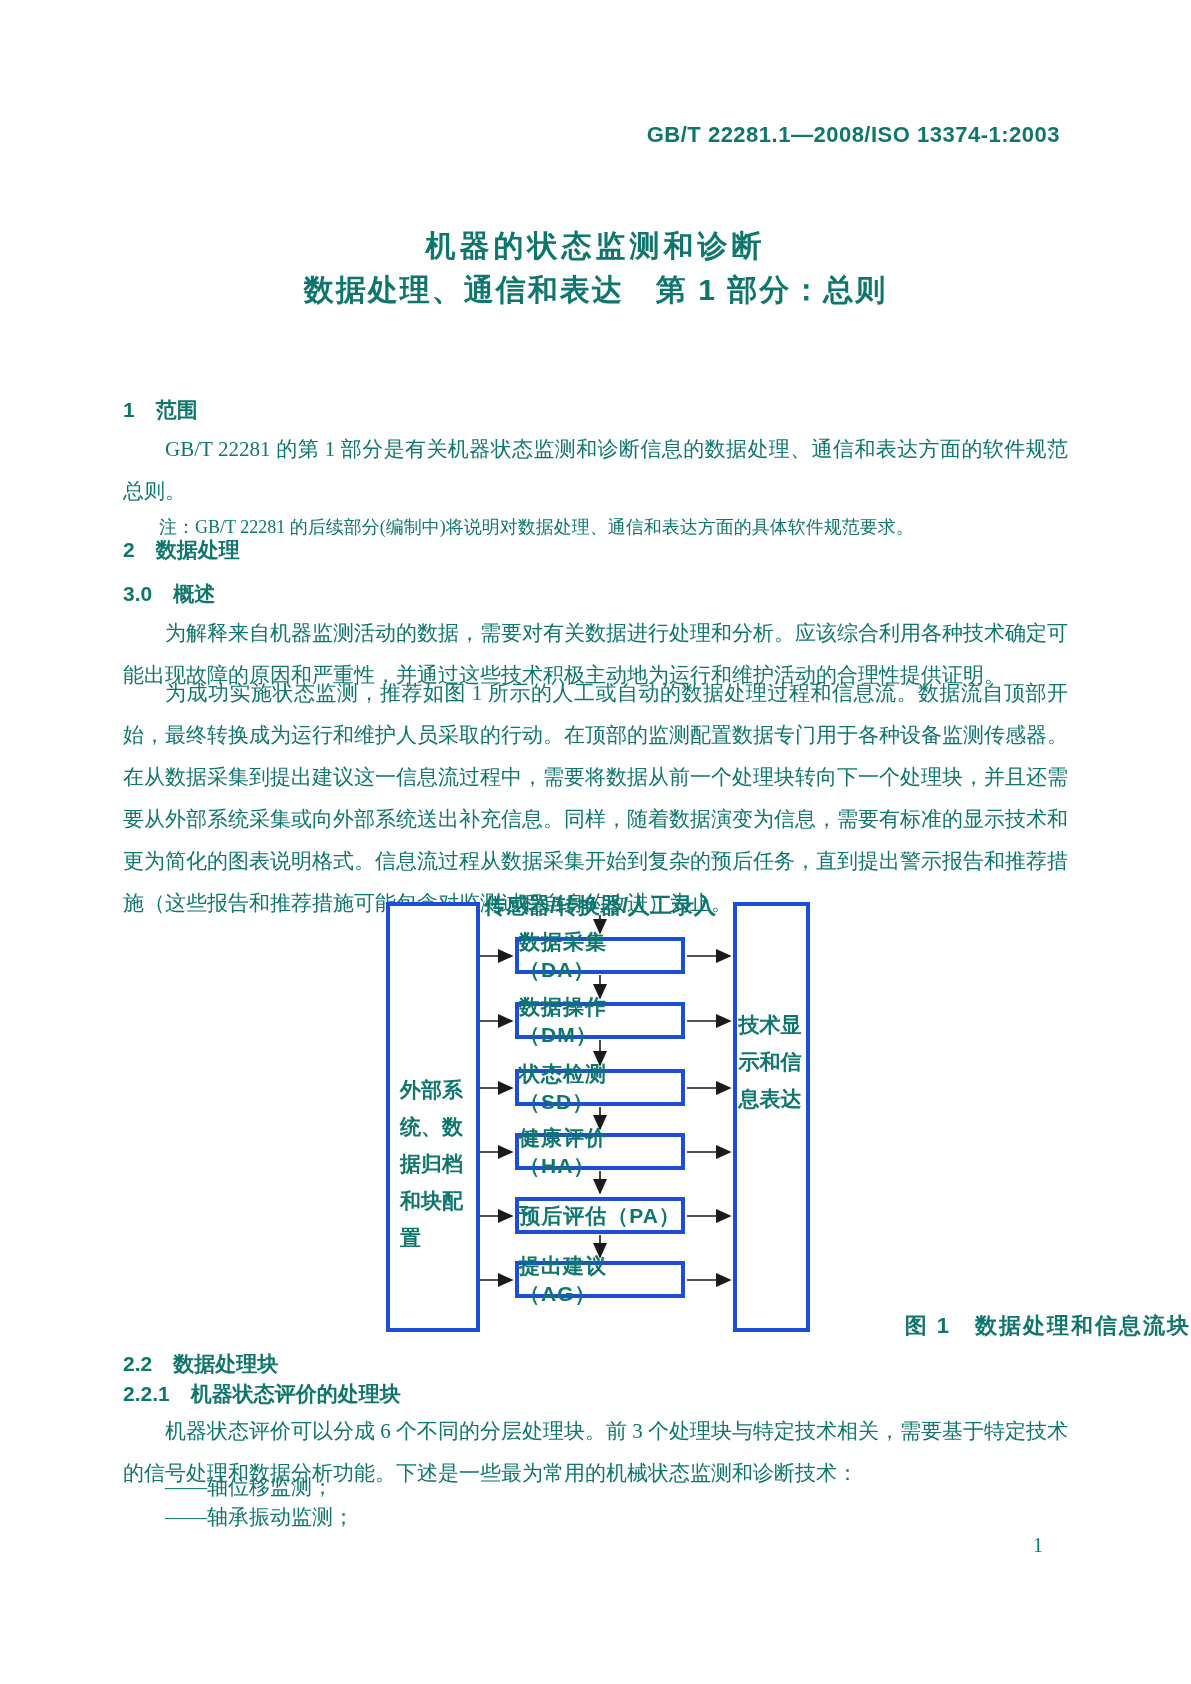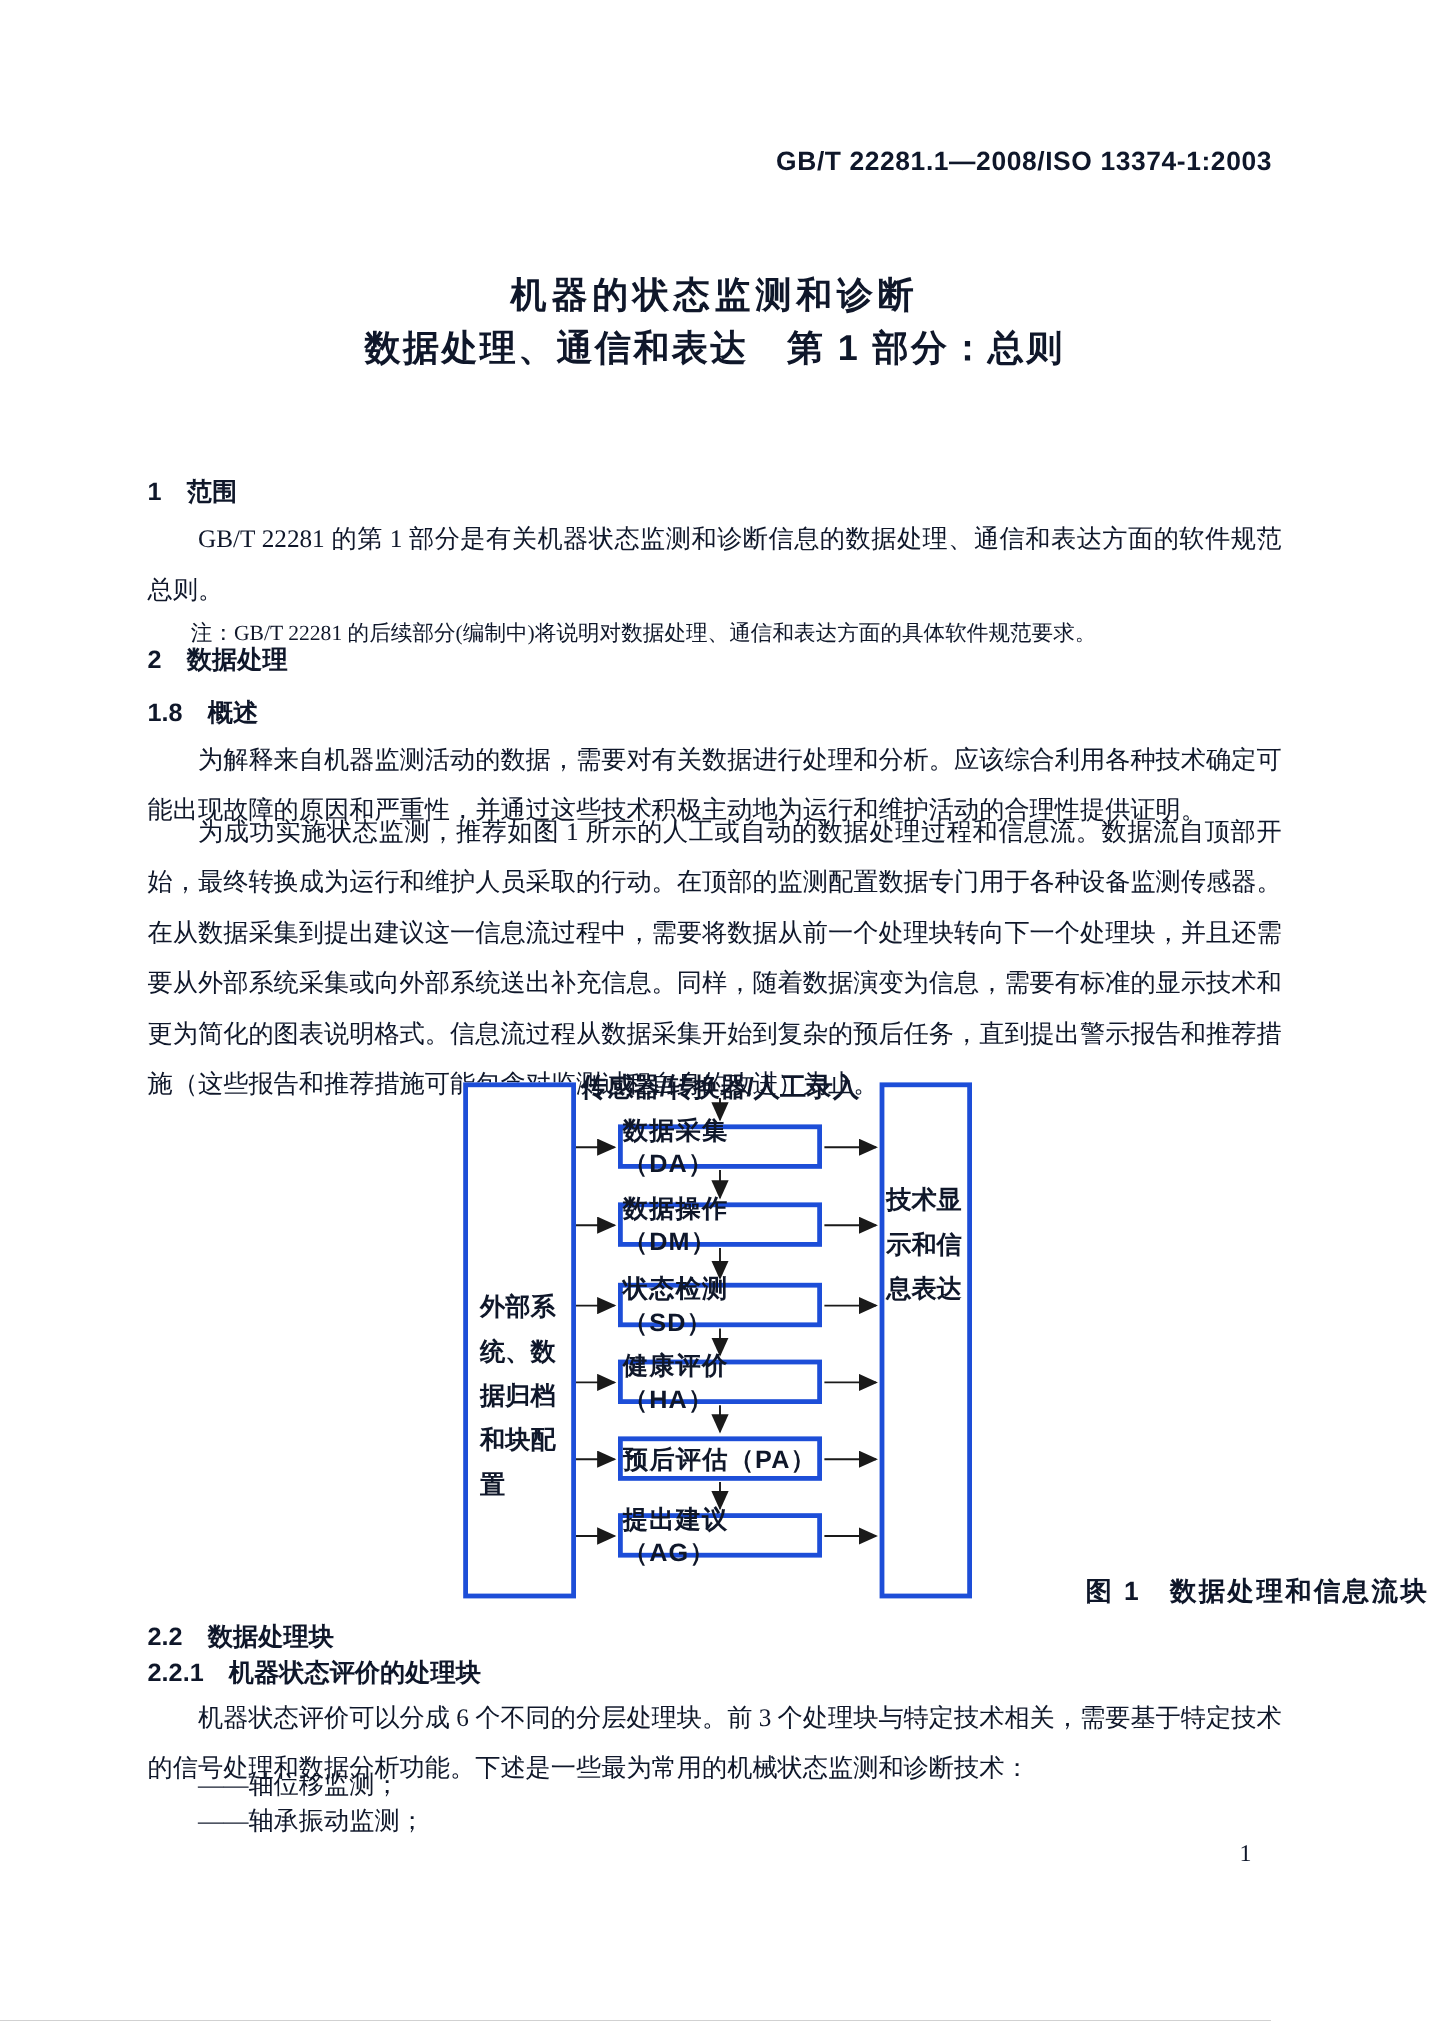--- a/index.html
+++ b/index.html
@@ -2,21 +2,21 @@
 <html><head>
 <meta charset="utf-8">
 <style>
   html,body{margin:0;padding:0;background:#888;}
   .page{
     position:relative;
     width:1191px;height:1684px;
     background:#ffffff;
     margin:0 auto;
     overflow:hidden;
-    color:#0f172a;
+    color:#0f766e;
     font-family:"Liberation Serif", serif;
   }
   .abs{position:absolute;}
   .sans{font-family:"Liberation Sans", sans-serif;}
   .bold{font-weight:bold;}
   
   .doc-code{top:122px;right:131px;font-size:22px;letter-spacing:.5px;}
   
   .title1{top:226px;left:0;width:1191px;text-align:center;font-size:30px;letter-spacing:4px;}
   .title2{top:270px;left:0;width:1191px;text-align:center;font-size:30px;letter-spacing:2px;}
@@ -42,21 +42,21 @@
   .fig .boxline{position:absolute;border:4px solid #1d4ed8;background:#fff;box-sizing:border-box;}
   .fig .tallbox{width:94px;height:430px;top:11px;display:flex;justify-content:center;}
   .fig .tall-label{
     width:66px;font-size:21px;line-height:37px;font-weight:bold;
     font-family:"Liberation Sans", sans-serif;
     text-align:left;word-break:break-all;
   }
   .fig .leftbox{left:386px;}
   .fig .rightbox{left:733px;width:77px;}
   .fig .leftbox .tall-label{padding-top:165px;}
-  .fig .rightbox .tall-label{padding-top:76px;}
+  .fig .rightbox .tall-label{padding-top:100px;}
   .fig .block{
     left:515px;width:170px;height:37px;
     display:flex;align-items:center;justify-content:center;
     font-size:21px;font-weight:bold;
     font-family:"Liberation Sans", sans-serif;
     letter-spacing:1px;
   }
   .fig .toplabel{
     position:absolute;top:0;left:450px;width:300px;
     text-align:center;font-size:22px;font-weight:bold;
@@ -74,21 +74,21 @@
 
   <div class="abs sans bold title1">机器的状态监测和诊断</div>
   <div class="abs sans bold title2">数据处理、通信和表达　第 1 部分：总则</div>
 
   <div class="abs sans bold h-sec" style="top:396px;">1　范围</div>
   <div class="abs para" style="top:428px;">GB/T 22281 的第 1 部分是有关机器状态监测和诊断信息的数据处理、通信和表达方面的软件规范总则。</div>
   <div class="abs note" style="top:494px;margin-top:20px;">注：GB/T 22281 的后续部分(编制中)将说明对数据处理、通信和表达方面的具体软件规范要求。</div>
 
   <div class="abs sans bold h-sec" style="top:536px;">2　数据处理</div>
 
-  <div class="abs sans bold h-sec" style="top:580px;">1.8　概述</div>
+  <div class="abs sans bold h-sec" style="top:580px;">3.0　概述</div>
   <div class="abs para" style="top:612px;">为解释来自机器监测活动的数据，需要对有关数据进行处理和分析。应该综合利用各种技术确定可能出现故障的原因和严重性，并通过这些技术积极主动地为运行和维护活动的合理性提供证明。</div>
   <div class="abs para" style="top:672px;">为成功实施状态监测，推荐如图 1 所示的人工或自动的数据处理过程和信息流。数据流自顶部开始，最终转换成为运行和维护人员采取的行动。在顶部的监测配置数据专门用于各种设备监测传感器。在从数据采集到提出建议这一信息流过程中，需要将数据从前一个处理块转向下一个处理块，并且还需要从外部系统采集或向外部系统送出补充信息。同样，随着数据演变为信息，需要有标准的显示技术和更为简化的图表说明格式。信息流过程从数据采集开始到复杂的预后任务，直到提出警示报告和推荐措施（这些报告和推荐措施可能包含对监测过程自身的改进）为止。</div>
 
   <div class="abs fig">
 
     <svg width="1191" height="450" viewBox="0 0 1191 450">
       <defs>
         <marker id="ah" markerWidth="11" markerHeight="9" refX="9" refY="4.5" orient="auto-start-reverse">
           <path d="M0,0 L10,4.5 L0,9 z" fill="#1a1a1a"></path>
         </marker>

